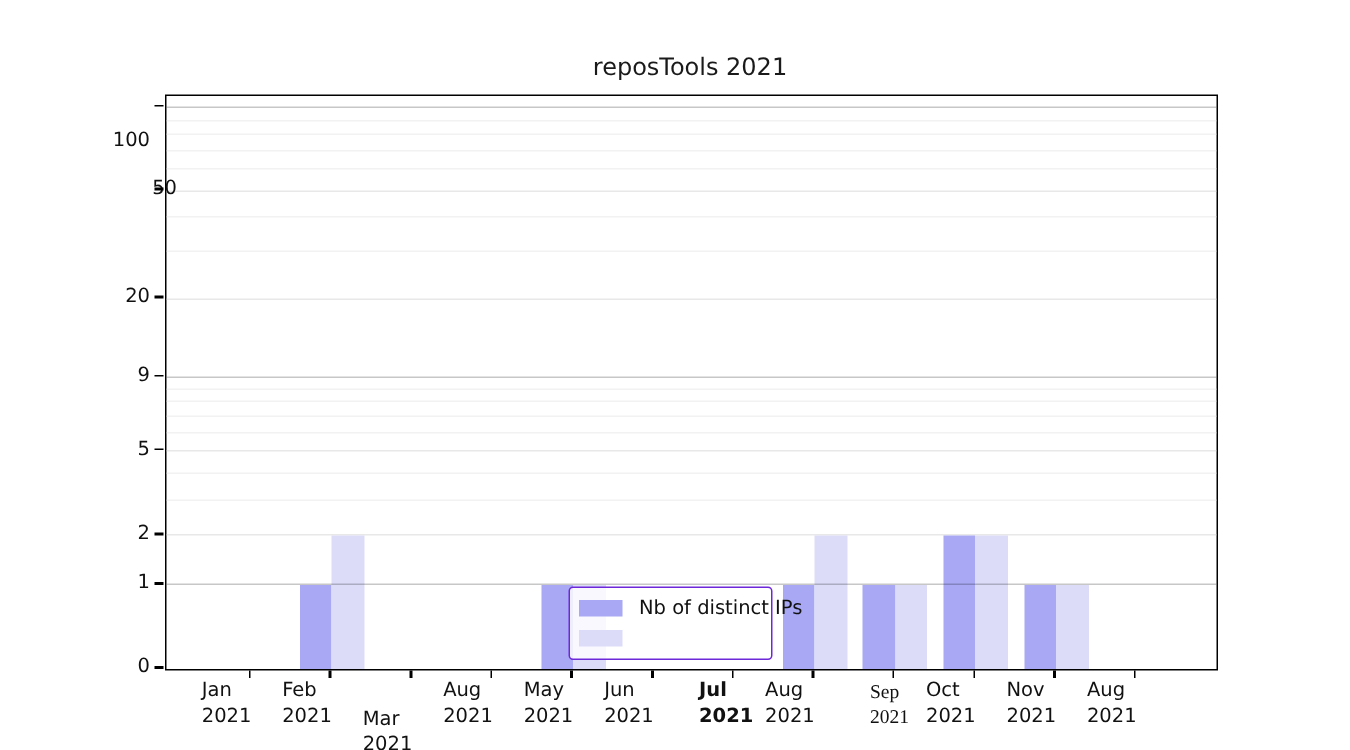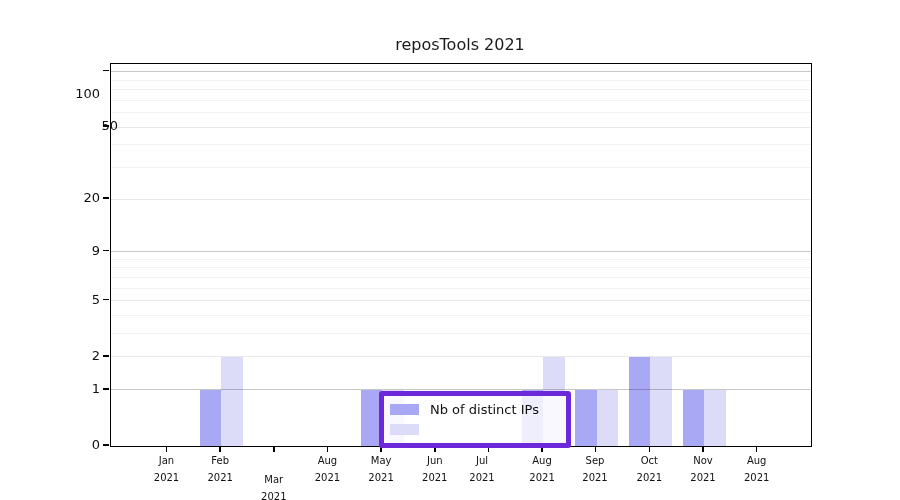--- a/index.html
+++ b/index.html
@@ -22,26 +22,26 @@
   .gridline.minor{background:#f2f2f2;}
   .gridline.major-overlay{background:rgba(0,0,0,0.22);z-index:3;}
   .bar{position:absolute;z-index:2;}
   .ytick-label{
     position:absolute;left:0;width:100px;text-align:right;
     font-size:13px;height:18px;line-height:18px;color:#111;
   }
   .ytick-mark{position:absolute;width:6px;height:1.5px;background:#000;left:103px;}
   .xtick-mark{position:absolute;width:1.5px;height:5px;background:#000;top:446.5px;}
   .xtick-label{
-    position:absolute;width:64px;text-align:center;top:453px;
-    font-size:10px;line-height:16.5px;color:#111;
+    position:absolute;width:64px;text-align:left;top:453px;
+    font-size:13px;line-height:16.5px;color:#111;
   }
   .legend{
-    position:absolute;left:379px;top:391px;width:192px;box-sizing:border-box;
-    background:rgba(255,255,255,0.8);border:5px solid #6d28d9;border-radius:3px;
+    position:absolute;left:379px;top:391px;width:136px;box-sizing:border-box;
+    background:rgba(255,255,255,0.8);border:1px solid #6d28d9;border-radius:3px;
     padding:5px 8px 5px 6px;display:flex;flex-direction:column;gap:3px;z-index:5;
   }
   .legend-row{display:flex;align-items:center;height:17px;}
   .legend-swatch{width:29px;height:10.5px;margin-right:11px;flex:0 0 auto;}
   .legend-label{font-size:13px;line-height:17px;color:#111;white-space:nowrap;}
 </style>
 </head>
 <body>
 
 <div class="screen">
@@ -130,31 +130,31 @@
       <div class="xtick-label" style="left: 349.1px;">
         <div>May</div>
         <div>2021</div>
       </div>
       <div class="xtick-mark" style="left: 434px;"></div>
       <div class="xtick-label" style="left: 402.75px;">
         <div>Jun</div>
         <div>2021</div>
       </div>
       <div class="xtick-mark" style="left: 487.65px;"></div>
-      <div class="xtick-label" style="left: 450px;">
+      <div class="xtick-label" style="left: 466px; font-weight: bold;">
         <div>Jul</div>
         <div>2021</div>
       </div>
       <div class="xtick-mark" style="left: 541.3px;"></div>
       <div class="xtick-label" style="left: 510.05px;">
         <div>Aug</div>
         <div>2021</div>
       </div>
       <div class="xtick-mark" style="left: 594.95px;"></div>
-      <div class="xtick-label" style="left: 563px;">
+      <div class="xtick-label" style="left: 580px; font-family: Liberation Serif, serif;">
         <div>Sep</div>
         <div>2021</div>
       </div>
       <div class="xtick-mark" style="left: 648.6px;"></div>
       <div class="xtick-label" style="left: 617.35px;">
         <div>Oct</div>
         <div>2021</div>
       </div>
       <div class="xtick-mark" style="left: 702.25px;"></div>
       <div class="xtick-label" style="left: 671px;">

